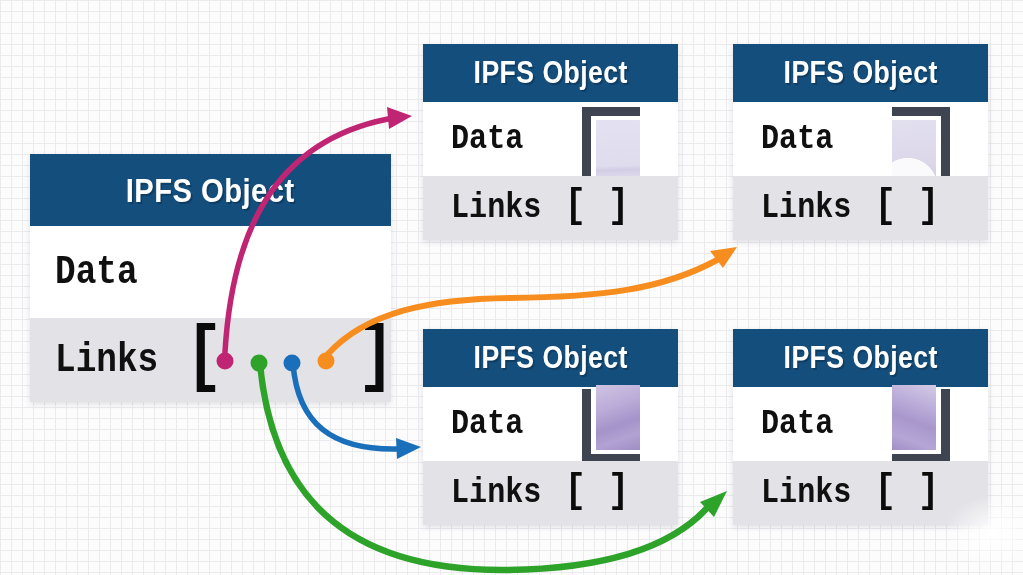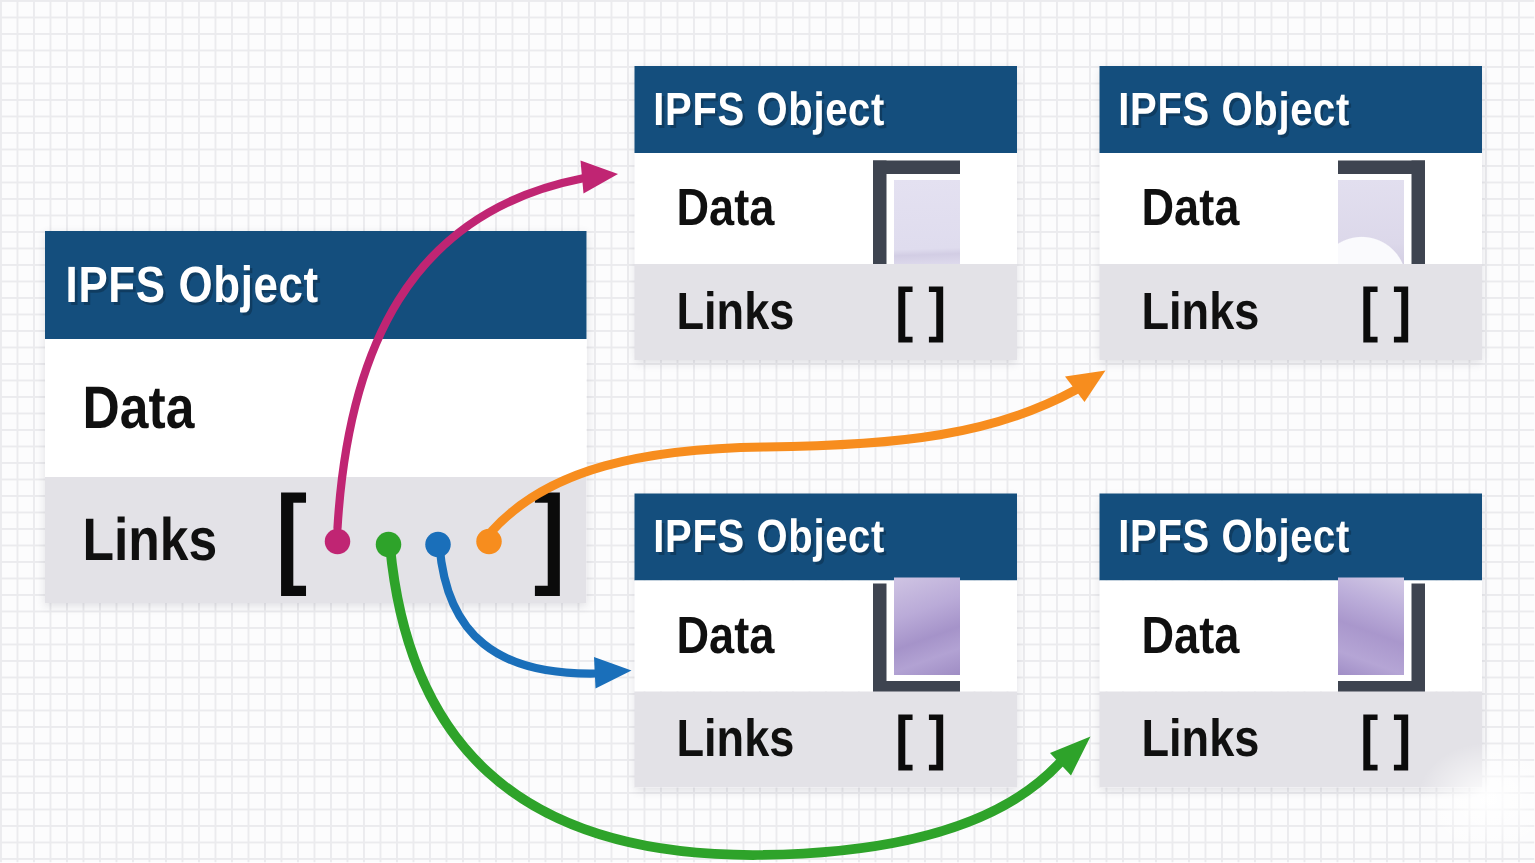--- a/index.html
+++ b/index.html
@@ -7,26 +7,26 @@
     position:relative; width:1023px; height:575px; overflow:hidden;
     background-color:#fcfcfd;
     background-image:
       linear-gradient(#ebebee 1px, transparent 1px),
       linear-gradient(90deg, #ebebee 1px, transparent 1px);
     background-size:11px 11px;
     font-family:"Liberation Sans", sans-serif;
   }
   .box { position:absolute; box-shadow:0 2px 6px rgba(50,50,70,0.14); }
   .box-header {
-    background:#144e7d; color:#ffffff; display:flex; align-items:center; 
+    background:#144e7d; color:#ffffff; display:flex; align-items:center; justify-content:center;
     font-weight:bold;
   }
   .box-header .t { display:inline-block; transform:scaleX(0.86); white-space:nowrap;
     text-shadow:2px 2px 0 rgba(0,0,0,0.22); letter-spacing:0.5px; }
-  .row { position:relative; display:flex; align-items:center; }
+  .row { position:relative; display:flex; align-items:center;font-family:Liberation Mono, monospace; }
   .row-data { background:#ffffff; }
   .row-links { background:#e3e2e7; }
   .lbl { display:inline-block; transform:scaleX(0.86); transform-origin:left center;
     font-weight:bold; color:#101010; white-space:nowrap; }
 
   
   .root { left:30px; top:154px; width:361px; }
   .root .box-header { height:72px; font-size:34px; }
   .root .row-data  { height:92px; }
   .root .row-links { height:84px; }

